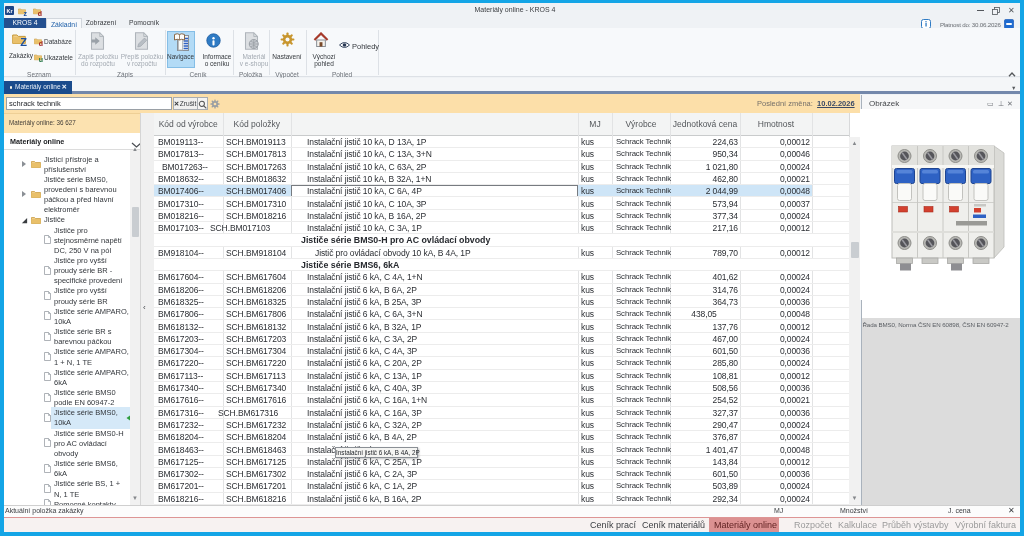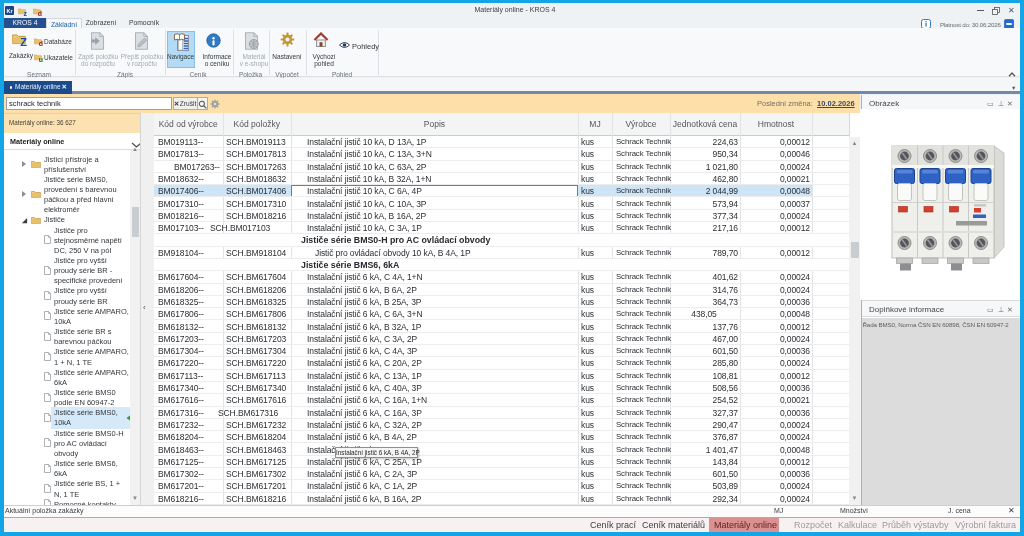--- a/index.html
+++ b/index.html
@@ -313,21 +313,20 @@
 <div class="scroll" style="left:126px;top:147px;width:10px;height:355px"></div>
 <div class="sarr" style="left:126px;top:143px;width:10px">▲</div>
 <div class="sarr" style="left:126px;top:492px;width:10px">▼</div>
 <div class="thumb" style="left:127.5px;top:204px;width:7px;height:30px"></div>
 <div class="a" style="left:136px;top:110px;width:14px;height:392px;background:#F0F0F0;border-left:1px solid #D5D5D5"></div>
 <div class="a" style="left:139px;top:300px;font-size:8px;color:#44474B">‹</div>
 <div class="tbl"></div>
 <div class="a" style="left:150px;top:110px;width:695px;height:23px;background:#F3F4F4;border-bottom:1px solid #C9CBCC"></div>
     <div class="a" style="left:150px;top:110px;width:68.5px;line-height:23px;text-align:center;font-size:8.5px;color:#54575B">Kód od výrobce</div>
     <div class="a" style="left:218.5px;top:110px;width:68.5px;line-height:23px;text-align:center;font-size:8.5px;color:#54575B">Kód položky</div>
-    <div class="a" style="left:287px;top:110px;width:287px;line-height:23px;text-align:center;font-size:8.5px;color:#54575B">Popis</div>
     <div class="a" style="left:574px;top:110px;width:34px;line-height:23px;text-align:center;font-size:8.5px;color:#54575B">MJ</div>
     <div class="a" style="left:608px;top:110px;width:58px;line-height:23px;text-align:center;font-size:8.5px;color:#54575B">Výrobce</div>
     <div class="a" style="left:666px;top:110px;width:70px;line-height:23px;text-align:center;font-size:8.5px;color:#54575B">Jednotková cena</div>
     <div class="a" style="left:736px;top:110px;width:72px;line-height:23px;text-align:center;font-size:8.5px;color:#54575B">Hmotnost</div>
     <div class="a" style="left:218.5px;top:110px;width:1px;height:392px;background:#E2E3E4"></div>
     <div class="a" style="left:287px;top:110px;width:1px;height:392px;background:#E2E3E4"></div>
     <div class="a" style="left:574px;top:110px;width:1px;height:392px;background:#E2E3E4"></div>
     <div class="a" style="left:608px;top:110px;width:1px;height:392px;background:#E2E3E4"></div>
     <div class="a" style="left:666px;top:110px;width:1px;height:392px;background:#E2E3E4"></div>
     <div class="a" style="left:736px;top:110px;width:1px;height:392px;background:#E2E3E4"></div>
@@ -348,21 +347,21 @@
       <span style="position:absolute;left:4px;line-height:12.3px;white-space:nowrap">BM017813--</span>
       <span style="position:absolute;left:72px;line-height:12.3px;white-space:nowrap">SCH.BM017813</span>
       <span style="position:absolute;left:153px;line-height:12.3px;white-space:nowrap">Instalační jistič 10 kA, C 13A, 3+N</span>
       <span style="position:absolute;left:427px;line-height:12.3px">kus</span>
       <span style="position:absolute;left:462px;line-height:12.3px;white-space:nowrap;font-size:7.8px">Schrack Technik</span>
       <span style="position:absolute;left:516px;width:68px;text-align:right;line-height:12.3px">950,34</span>
       <span style="position:absolute;left:586px;width:70px;text-align:right;line-height:12.3px">0,00046</span>
     </div>
     <div class="a" style="left:150px;top:157.6px;width:695px;height:12.3px;border-bottom:1px solid #ECECEC"></div>
     <div class="a" style="left:150px;top:157.6px;width:695px;height:12.3px;font-size:8.5px;color:#2B2E33;letter-spacing:-0.1px">
-      <span style="position:absolute;left:20px;line-height:12.3px;white-space:nowrap">BM017263--</span>
+      <span style="position:absolute;left:8px;line-height:12.3px;white-space:nowrap">BM017263--</span>
       <span style="position:absolute;left:72px;line-height:12.3px;white-space:nowrap">SCH.BM017263</span>
       <span style="position:absolute;left:153px;line-height:12.3px;white-space:nowrap">Instalační jistič 10 kA, C 63A, 2P</span>
       <span style="position:absolute;left:427px;line-height:12.3px">kus</span>
       <span style="position:absolute;left:462px;line-height:12.3px;white-space:nowrap;font-size:7.8px">Schrack Technik</span>
       <span style="position:absolute;left:516px;width:68px;text-align:right;line-height:12.3px">1 021,80</span>
       <span style="position:absolute;left:586px;width:70px;text-align:right;line-height:12.3px">0,00024</span>
     </div>
     <div class="a" style="left:150px;top:169.9px;width:695px;height:12.3px;border-bottom:1px solid #ECECEC"></div>
     <div class="a" style="left:150px;top:169.9px;width:695px;height:12.3px;font-size:8.5px;color:#2B2E33;letter-spacing:-0.1px">
       <span style="position:absolute;left:4px;line-height:12.3px;white-space:nowrap">BM018632--</span>
@@ -687,26 +686,20 @@
         <circle cx="89.0" cy="100" r="4.4" fill="#55555A"></circle>
         <line x1="86.7" y1="96.8" x2="91.3" y2="103.2" stroke="#9A9AA0" stroke-width="1.5"></line>
         <rect x="4.5" y="115" width="16" height="5.5" fill="#C9C9C5" stroke="#A9A9A5" stroke-width="0.8"></rect>
         <rect x="30.0" y="115" width="16" height="5.5" fill="#C9C9C5" stroke="#A9A9A5" stroke-width="0.8"></rect>
         <rect x="55.5" y="115" width="16" height="5.5" fill="#C9C9C5" stroke="#A9A9A5" stroke-width="0.8"></rect>
         <rect x="81.0" y="115" width="16" height="5.5" fill="#C9C9C5" stroke="#A9A9A5" stroke-width="0.8"></rect>
         <rect x="8" y="120.5" width="11" height="7" fill="#8E8E92"></rect>
         <rect x="59" y="120.5" width="11" height="7" fill="#8E8E92"></rect>
       </g>
     </svg>
-<div class="phead" style="top:297px;left:858px;width:158px;border-top:1px solid #D8DADC">
-      <span style="position:absolute;left:7px;line-height:17px">Doplňkové informace</span>
-      <span class="pico" style="left:125px">▭</span>
-      <span class="pico" style="left:136px">⊥</span>
-      <span class="pico" style="left:145px">✕</span>
-    </div>
 <div class="a" style="left:858px;top:315px;width:158px;height:187px;background:#DCDCDC"></div>
 <div class="a" style="left:858.5px;top:317.5px;font-size:6.2px;color:#5A5E63;white-space:nowrap;letter-spacing:-0.1px">Řada BMS0, Norma ČSN EN 60898, ČSN EN 60947-2</div>
 <div class="dock"></div>
 <div class="a" style="left:1px;top:503.5px;font-size:7px;color:#3A3D41">Aktuální položka zakázky</div>
 <div class="a" style="left:770px;top:503.5px;font-size:7px;color:#3A3D41">MJ</div>
 <div class="a" style="left:836px;top:503.5px;font-size:7px;color:#3A3D41">Množství</div>
 <div class="a" style="left:944px;top:503.5px;font-size:7px;color:#3A3D41">J. cena</div>
 <div class="a" style="left:1004px;top:503px;font-size:8px;color:#3A3D41">✕</div>
 <div class="a" style="left:0;top:513.5px;width:1016px;height:1.5px;background:#DD9595"></div>
 <div class="sbar">

